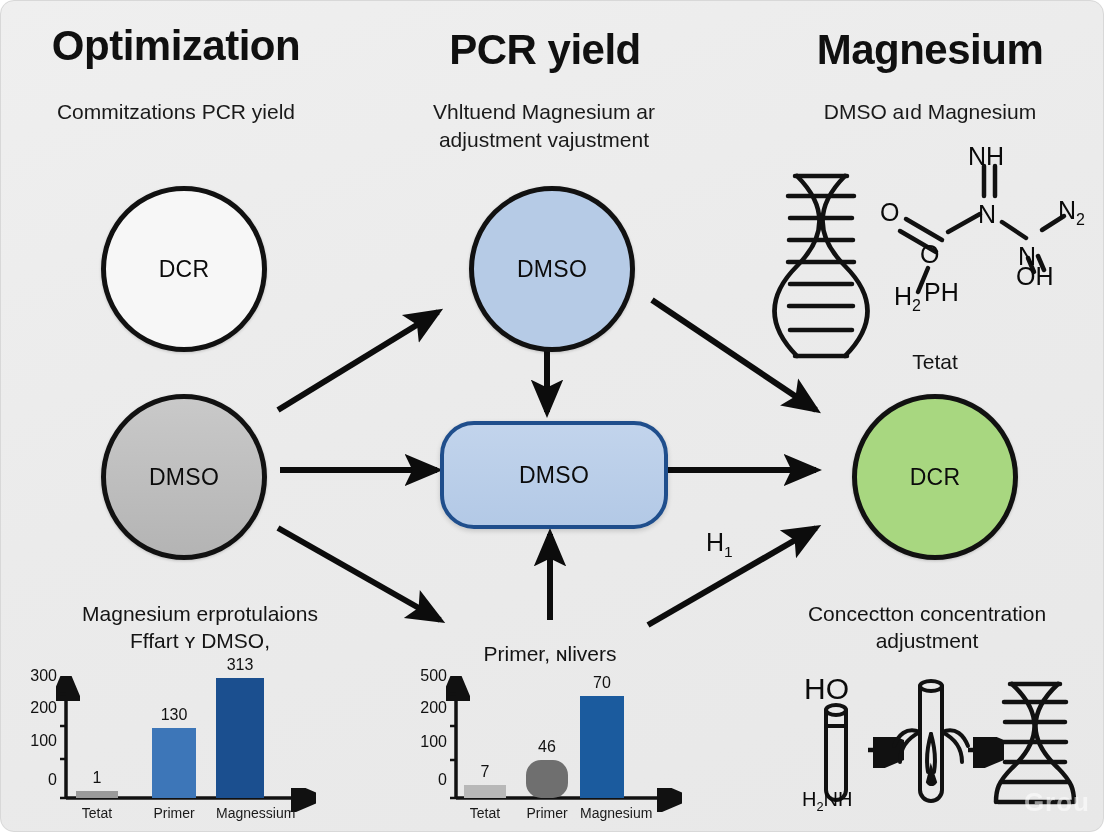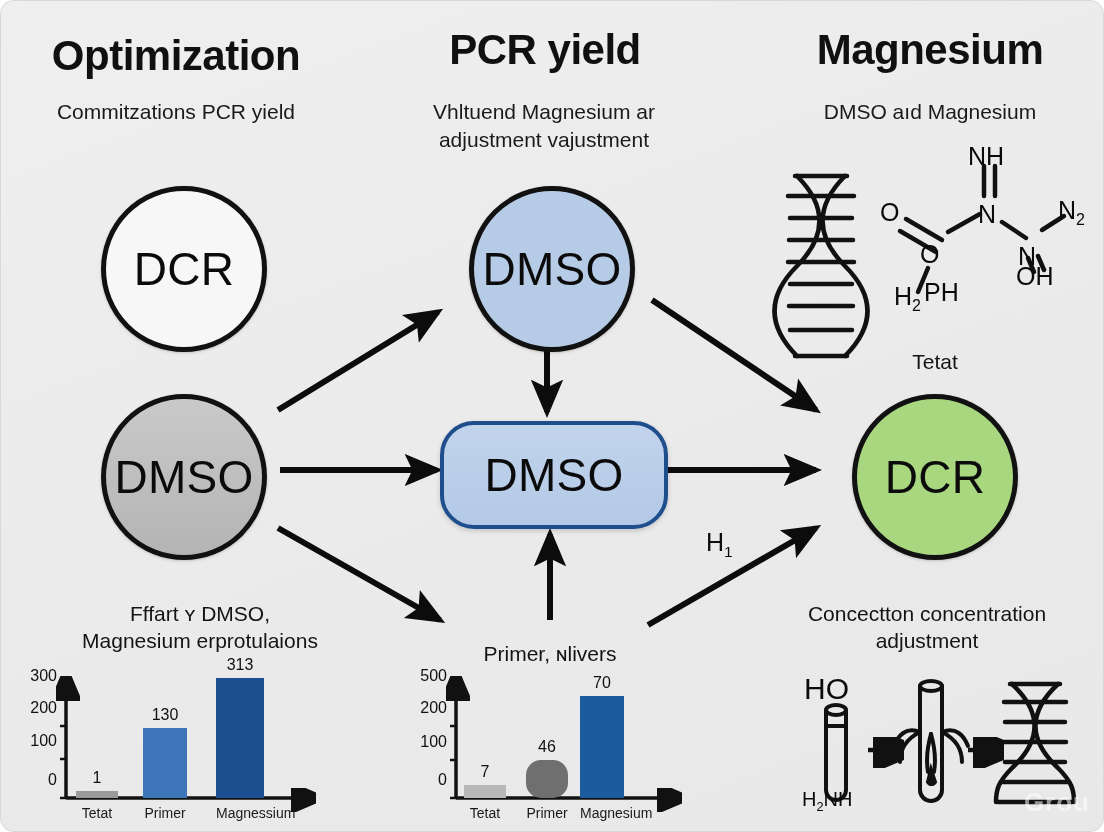--- a/index.html
+++ b/index.html
@@ -49,21 +49,21 @@
     line-height: 1.32;
     color: #1a1a1a;
   }
 
   
   .node {
     position: absolute;
     display: flex;
     align-items: center;
     justify-content: center;
-    font-size: 46px;
+    font-size: 23px;
     font-weight: 400;
     color: #0b0b0b;
     letter-spacing: 0.3px;
   }
   .circle {
     border-radius: 50%;
     border: 5px solid #111111;
     box-shadow: 0 1px 3px rgba(0,0,0,0.18);
   }
   .n-white   { background: #f7f7f7; }
@@ -167,21 +167,21 @@
     font-weight: 400;
     white-space: nowrap;
   }
   .chem-label sub { font-size: 0.64em; }
 </style>
 </head>
 <body>
 
 <div id="canvas">
 
-  <div class="col-title" style="left:26px; top:34px; width:300px;">Optimization</div>
+  <div class="col-title" style="left:26px; top:24px; width:300px;">Optimization</div>
   <div class="col-sub" style="left:16px; top:98px; width:320px;">Commitzations PCR yield</div>
 
   <div class="col-title" style="left:400px; top:28px; width:290px;">PCR yield</div>
   <div class="col-sub" style="left:388px; top:98px; width:312px;">
     <div>Vhltuend Magnesium ar</div>
     <div>adjustment vajustment</div>
   </div>
 
   <div class="col-title" style="left:780px; top:28px; width:300px;">Magnesium</div>
   <div class="col-sub" style="left:780px; top:98px; width:300px;">DMSO aıd Magnesium</div>
@@ -283,22 +283,22 @@
   </div>
   <div class="chem-label" style="left:880px; top:198px;">O</div>
   <div class="chem-label" style="left:920px; top:240px;">O</div>
   <div class="chem-label" style="left:1016px; top:262px;">OH</div>
   <div class="chem-label" style="left:894px; top:282px;">
     <span>H</span><sub>2</sub>
   </div>
   <div class="chem-label" style="left:924px; top:278px;">PH</div>
 
   <div class="chart-title" style="left:60px; top:600px; width:280px; white-space:normal;">
+    <div>Magnesium erprotulaions</div>
     <div>Fffart ʏ DMSO,</div>
-    <div>Magnesium erprotulaions</div>
   </div>
 
   <div class="chart" id="left-chart" style="left:14px; top:672px; width:310px; height:160px;">
     <svg class="layer" style="width:310px;height:160px;" viewBox="0 0 310 160">
       <g stroke="#111" stroke-width="3.5" fill="none" marker-end="url(#ah2)">
         <defs>
           <marker id="ah2" markerWidth="7" markerHeight="7" refX="5.4" refY="3" orient="auto" markerUnits="strokeWidth">
             <path d="M0,0.3 L6.4,3 L0,5.7 L1.3,3 Z" fill="#0c0c0c"></path>
           </marker>
         </defs>
@@ -315,21 +315,21 @@
     <div class="plot">
       <div class="ytick" style="bottom:0px;">0</div>
       <div class="ytick" style="bottom:39px;">100</div>
       <div class="ytick" style="bottom:72px;">200</div>
       <div class="ytick" style="bottom:104px;">300</div>
 
       <div class="bar" style="left:10px; width:42px; height:7px; background:#9a9a9a;">
         <div class="bar-val">1</div>
         <div class="bar-cat">Tetat</div>
       </div>
-      <div class="bar" style="left:77px; width:44px; height:70px; background:#3d76b8;">
+      <div class="bar" style="left:86px; width:44px; height:70px; background:#3d76b8;">
         <div class="bar-val">130</div>
         <div class="bar-cat">Primer</div>
       </div>
       <div class="bar" style="left:150px; width:48px; height:120px; background:#1b4f8f;">
         <div class="bar-val">313</div>
         <div class="bar-cat">Magnessium</div>
       </div>
     </div>
   </div>
 

